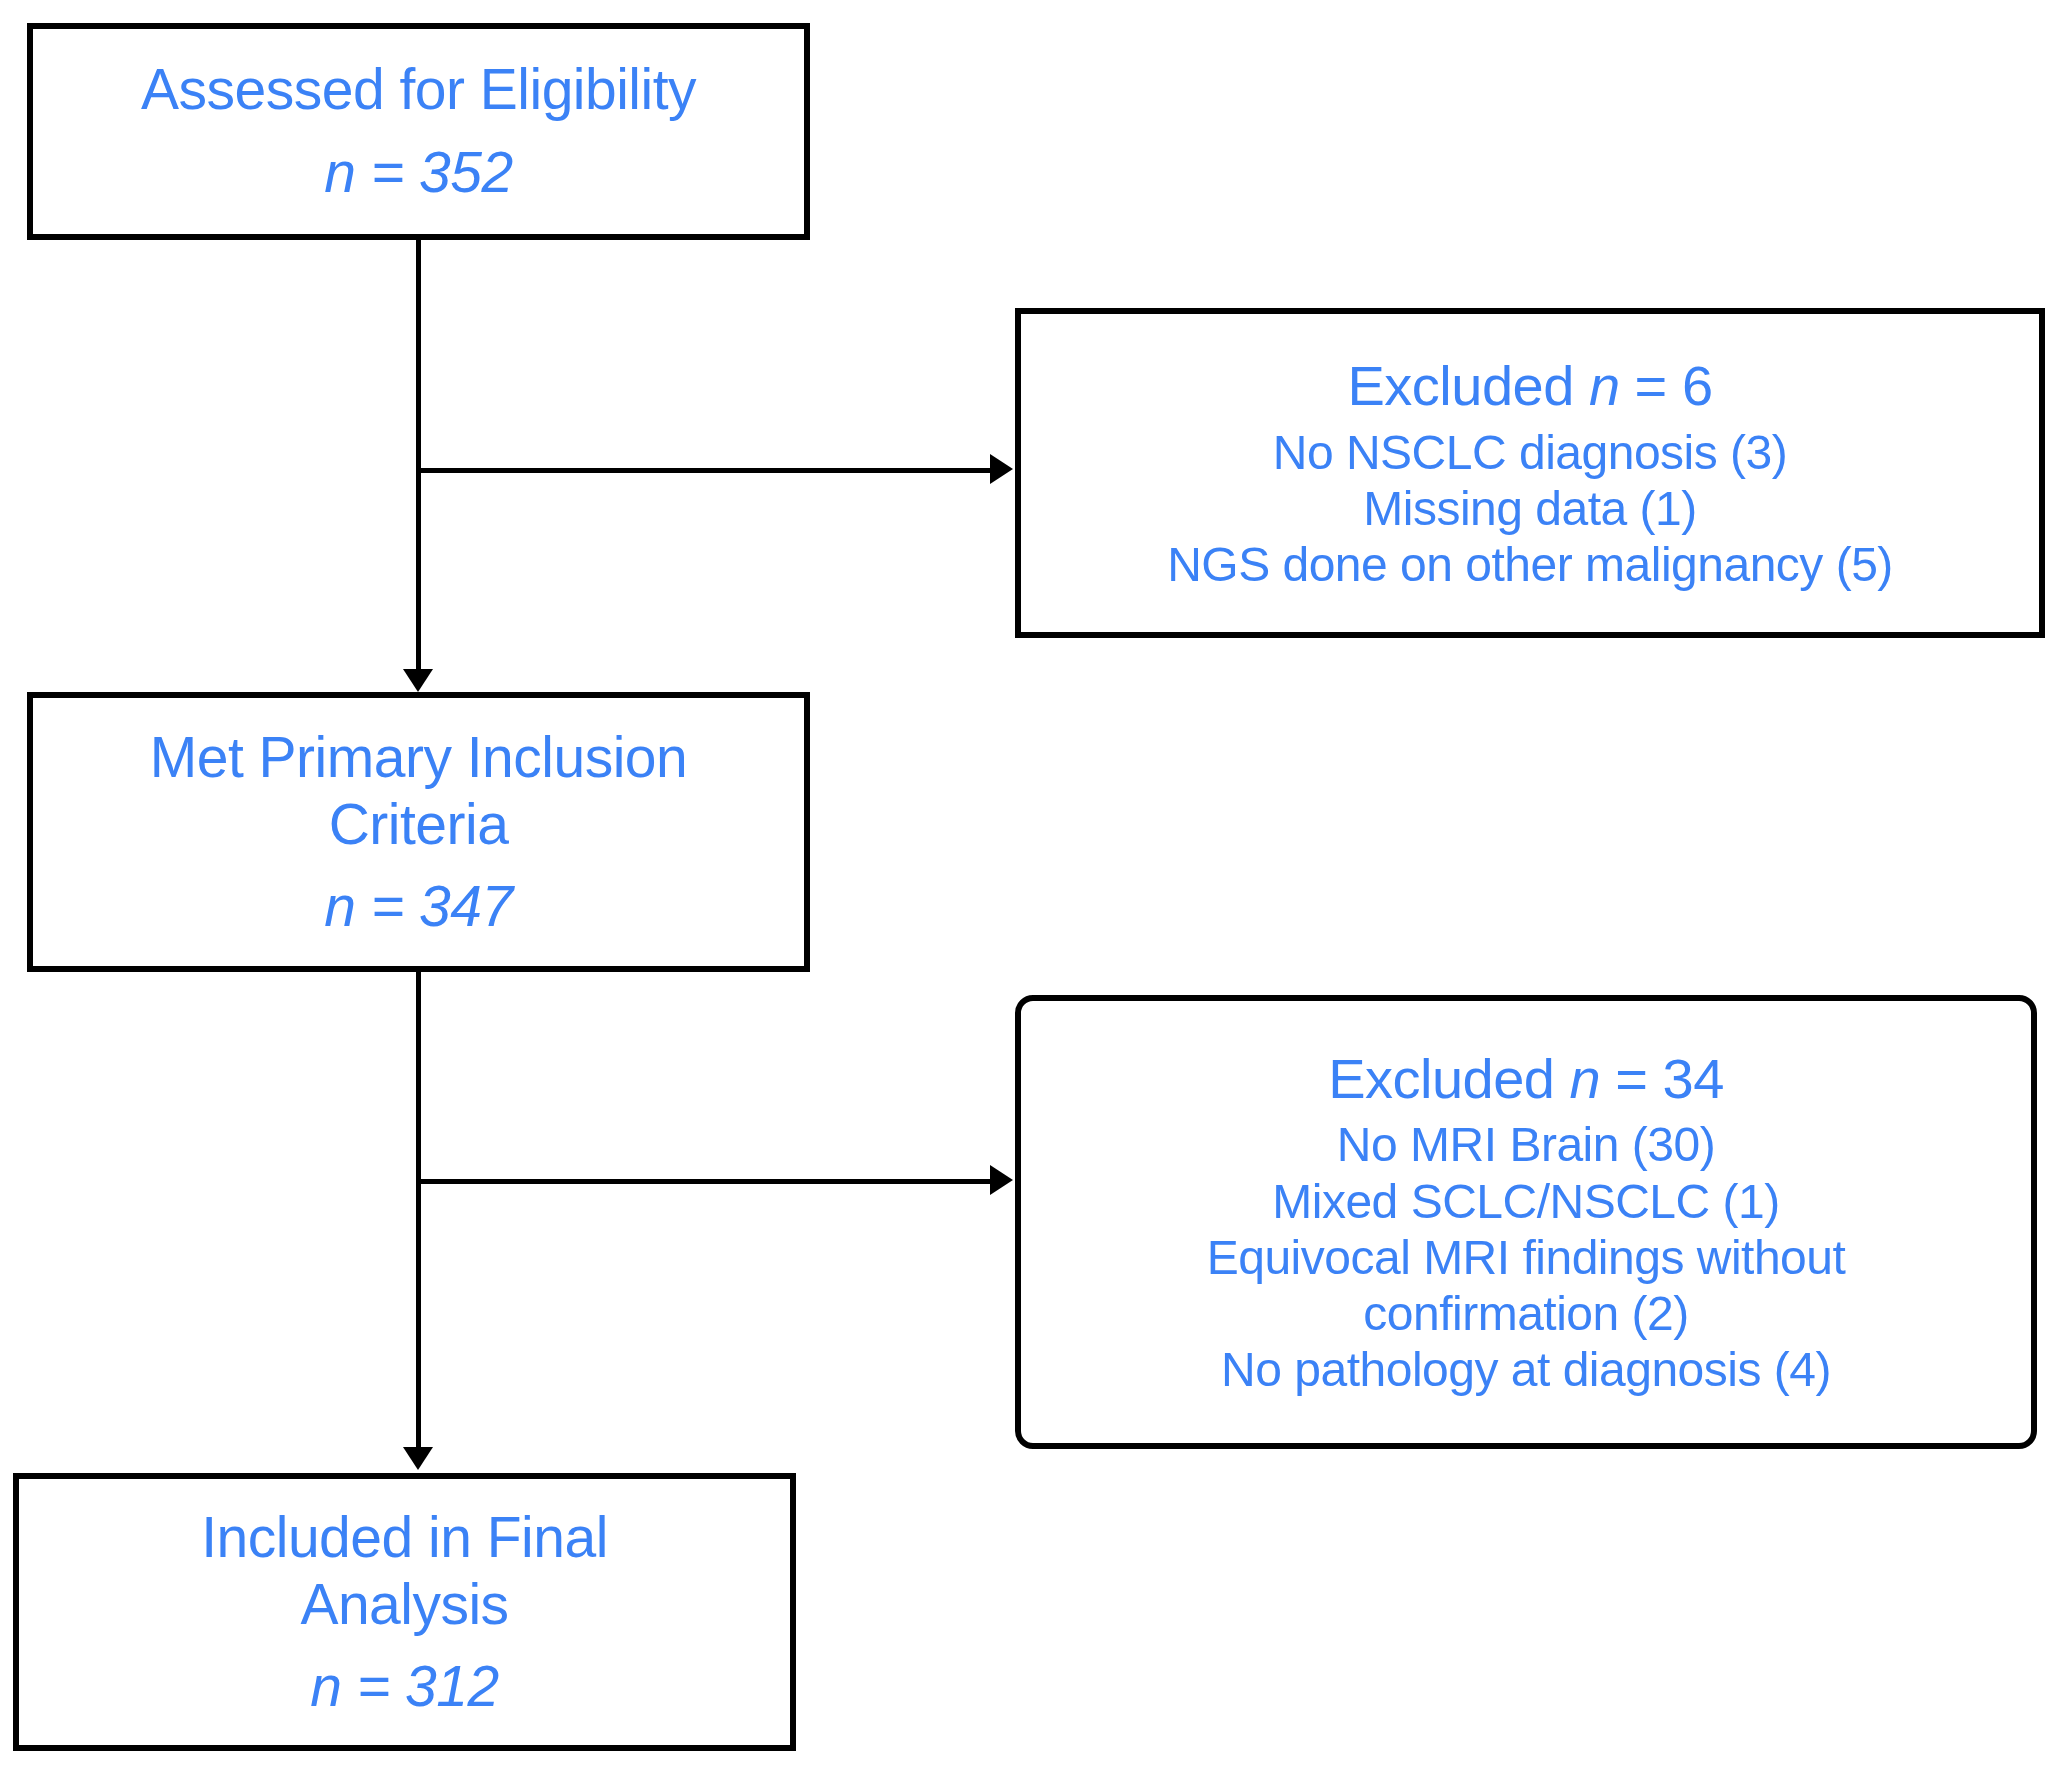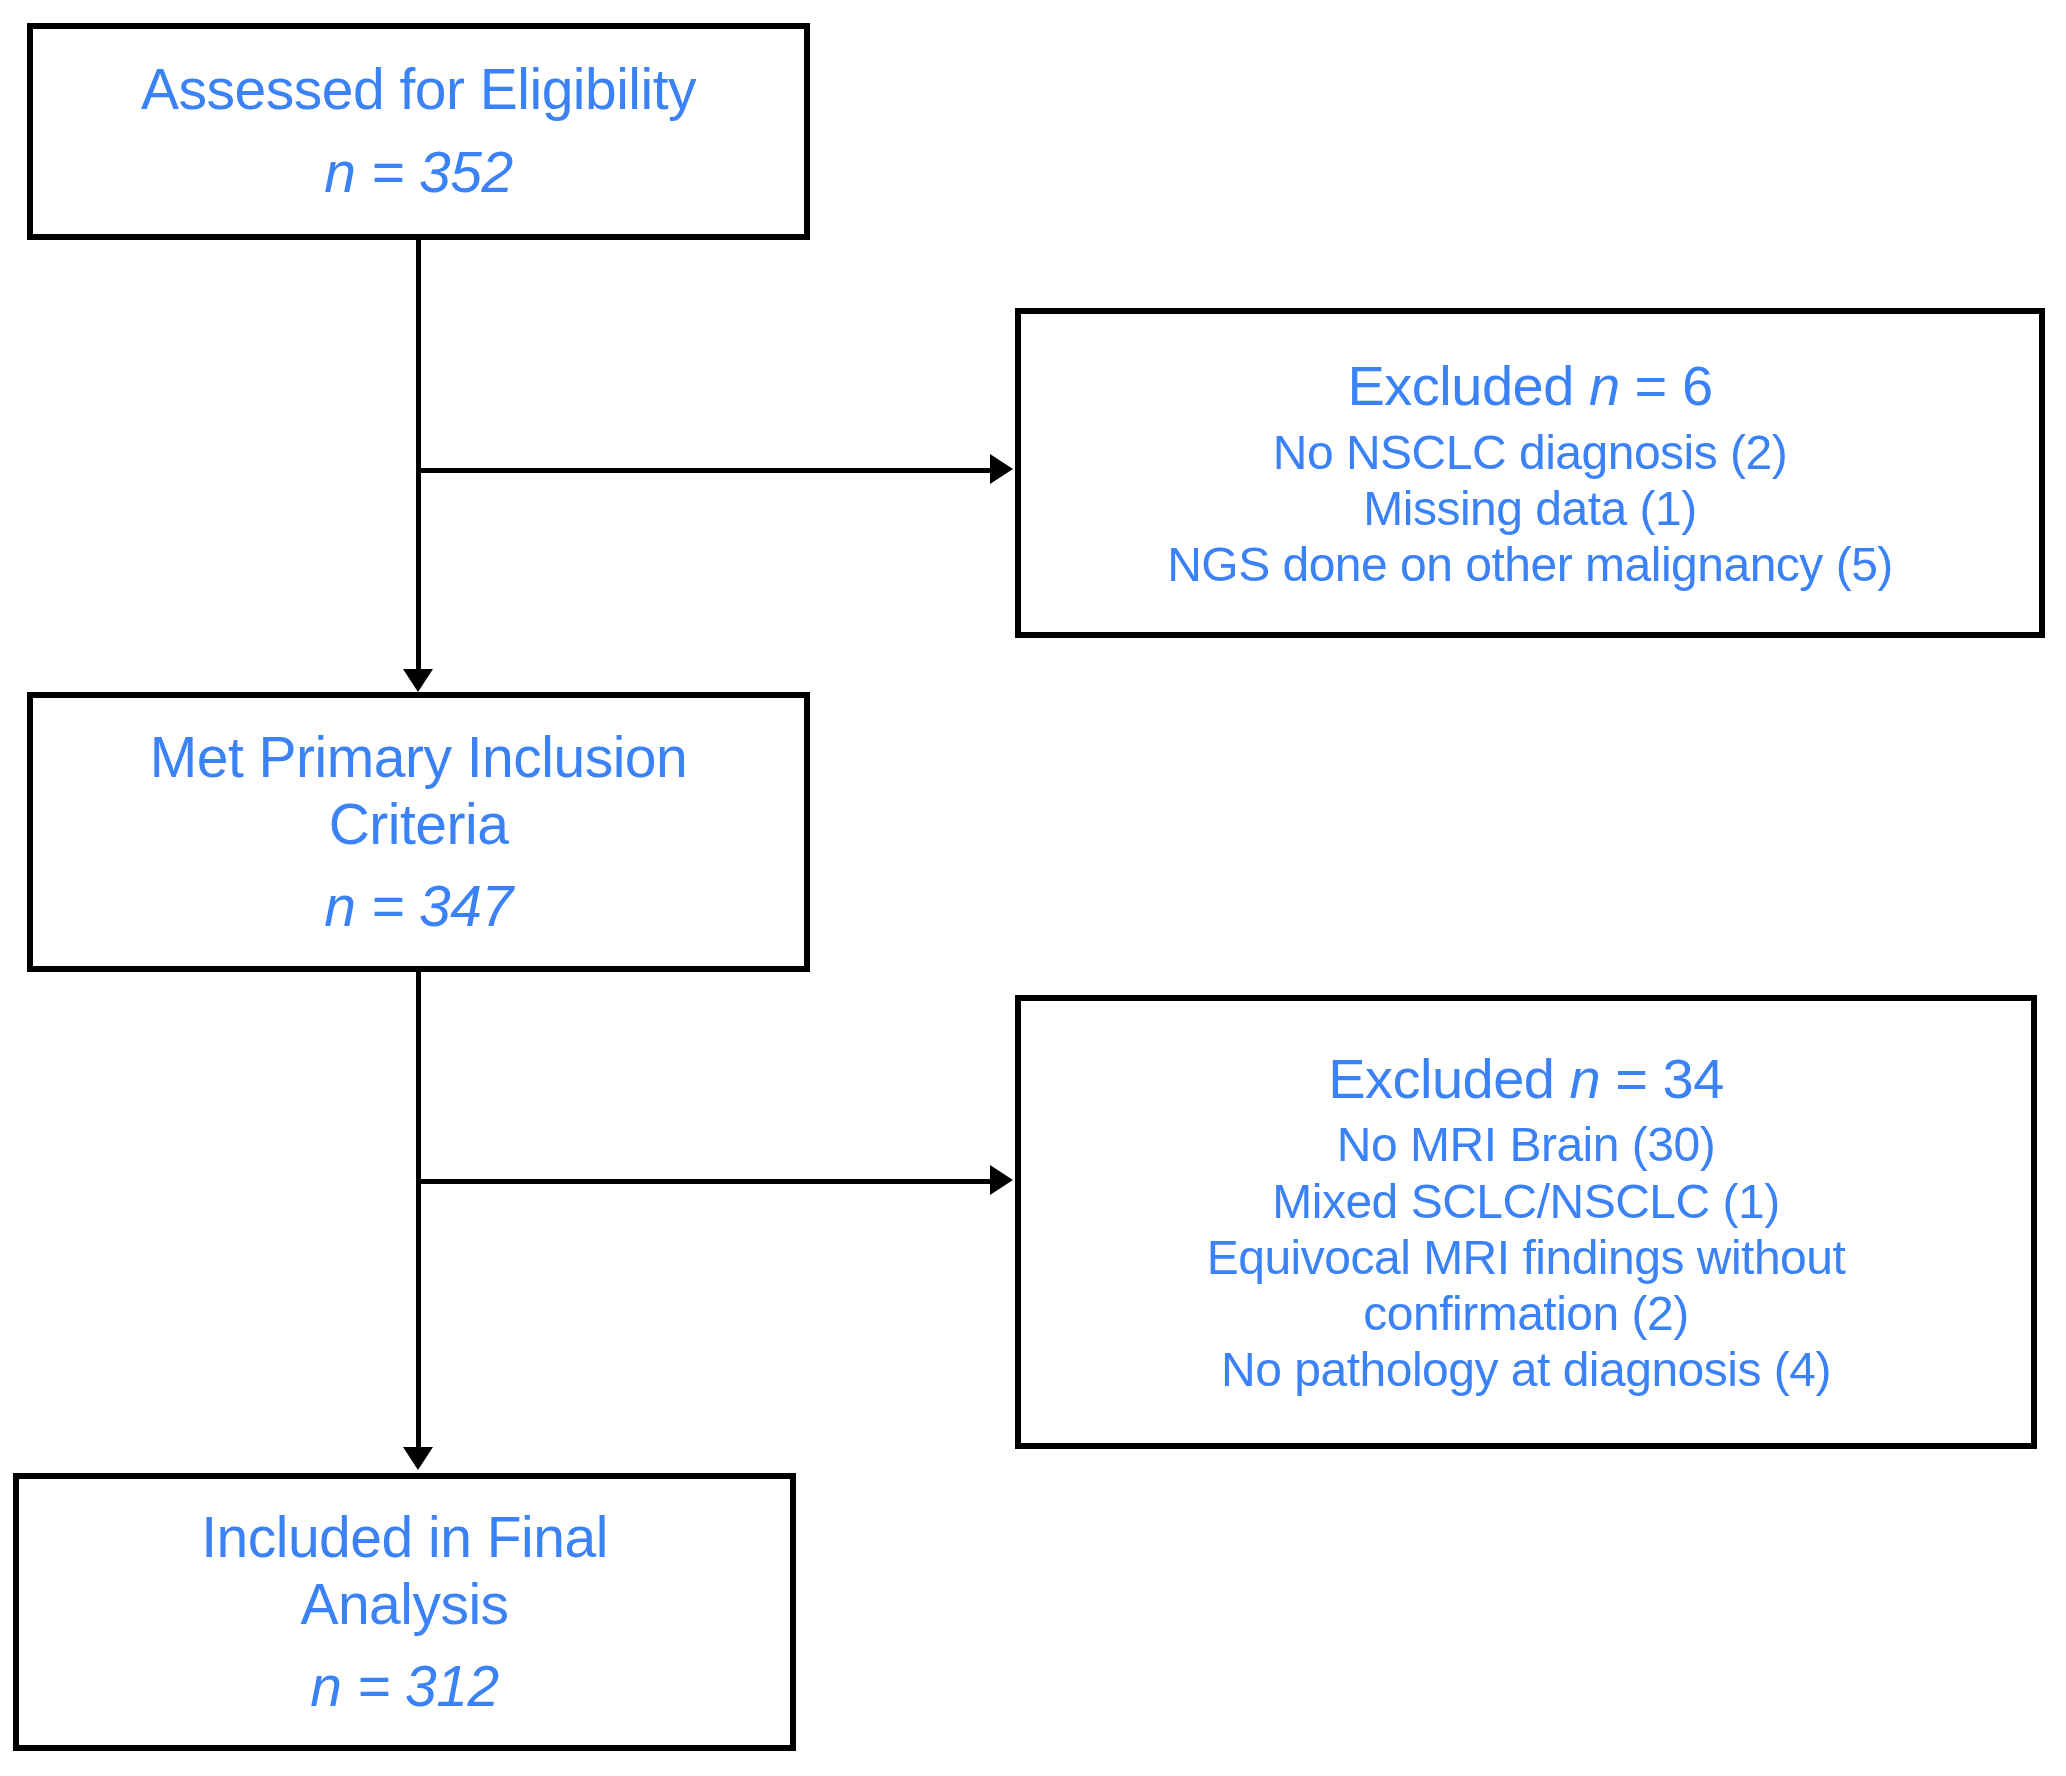--- a/index.html
+++ b/index.html
@@ -108,38 +108,38 @@
   </div>
 
   <div class="vline" style="left:416px; top:239px; height:432px;"></div>
   <div class="arrow-down" style="left:403px; top:669px;"></div>
 
   <div class="hline" style="left:418px; top:468px; width:574px;"></div>
   <div class="arrow-right" style="left:990px; top:454px;"></div>
 
   <div class="node excl-node" style="left:1015px; top:308px; width:1030px; height:330px;">
     <span class="line headline">Excluded <i class="nvar">n</i> = 6</span>
-    <span class="line reason">No NSCLC diagnosis (2)</span>
+    <span class="line reason">No NSCLC diagnosis (3)</span>
     <span class="line reason">Missing data (1)</span>
     <span class="line reason">NGS done on other malignancy (5)</span>
   </div>
 
   <div class="node main-node" style="left:27px; top:692px; width:783px; height:280px;">
     <span class="line title">Met Primary Inclusion</span>
     <span class="line title">Criteria</span>
     <span class="line count"><i class="nvar">n</i> = 347</span>
   </div>
 
   <div class="vline" style="left:416px; top:972px; height:478px;"></div>
   <div class="arrow-down" style="left:403px; top:1447px;"></div>
 
   <div class="hline" style="left:418px; top:1179px; width:574px;"></div>
   <div class="arrow-right" style="left:990px; top:1165px;"></div>
 
-  <div class="node excl-node" style="left:1015px; top:995px; width:1022px; height:454px;">
+  <div class="node excl-node" style="left:1015px; top:995px; width:1022px; height:454px;border-radius:18px;">
     <span class="line headline">Excluded <i class="nvar">n</i> = 34</span>
     <span class="line reason">No MRI Brain (30)</span>
     <span class="line reason">Mixed SCLC/NSCLC (1)</span>
     <span class="reason wrap">Equivocal MRI findings without confirmation (2)</span>
     <span class="line reason">No pathology at diagnosis (4)</span>
   </div>
 
   <div class="node main-node" style="left:13px; top:1473px; width:783px; height:278px;">
     <span class="line title">Included in Final</span>
     <span class="line title">Analysis</span>

